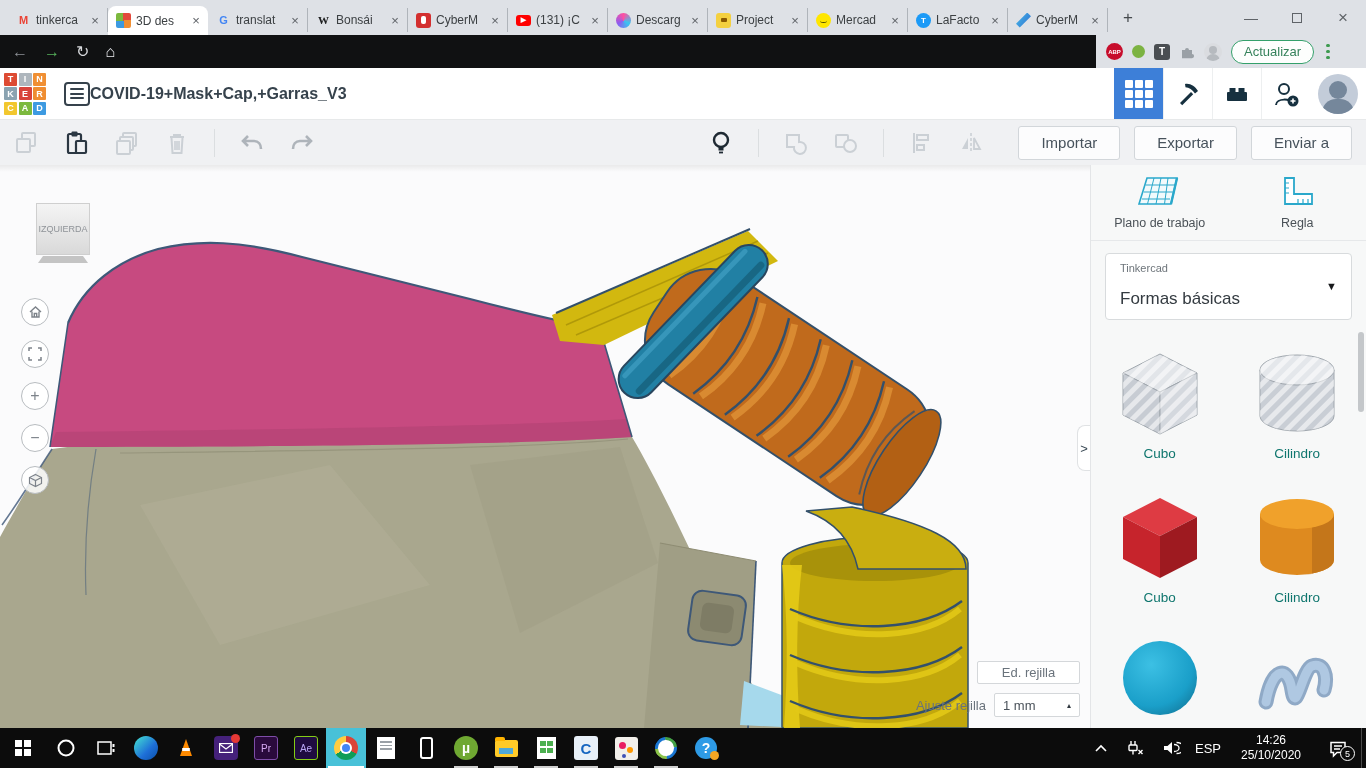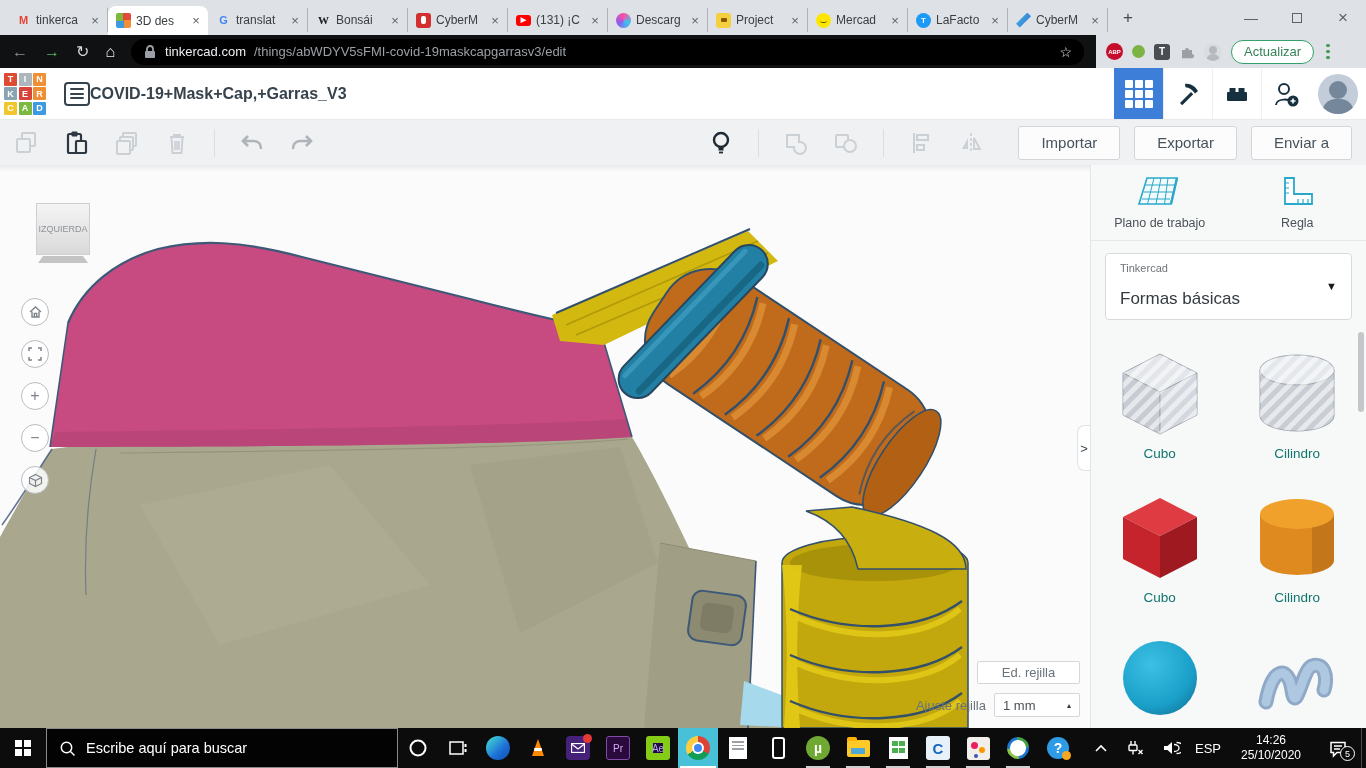--- a/index.html
+++ b/index.html
@@ -118,21 +118,21 @@
   .tb-search{width:352px;background:#030303;border:1px solid #8A8A8A;display:flex;align-items:center;gap:10px;padding:0 12px;color:#fff;font-size:14.5px;}
   .tb-icon{width:40px;display:flex;align-items:center;justify-content:center;position:relative;flex:none;}
   .tb-icon.running::after{content:"";position:absolute;bottom:0;left:8px;right:8px;height:2.5px;background:#CFCFCF;}
   .tb-icon.chrome-active{background:#48C1D8;}
   .tb-icon.chrome-active::after{content:"";position:absolute;bottom:0;left:2px;right:2px;height:2.5px;background:#fff;}
   .edge-ic{width:24px;height:24px;border-radius:50%;background:linear-gradient(135deg,#45E6D2,#1E6FD8 60%,#0A50A8);}
   .mail-ic{width:24px;height:24px;border-radius:4px;background:#45217A;position:relative;display:flex;align-items:center;justify-content:center;}
   .mail-ic::after{content:"";position:absolute;right:-2px;top:-2px;width:9px;height:9px;border-radius:50%;background:#E53935;}
   .adobe-ic{width:24px;height:24px;border-radius:3px;display:flex;align-items:center;justify-content:center;font-size:10px;font-weight:normal;}
   .pr-ic{background:#2A0A3C;color:#D6A9F2;border:1px solid #7E4DA8;}
-  .ae-ic{background:#1F0B40;color:#B9A5F5;border:7px solid #84cc16;}
+  .ae-ic{background:#1F0B40;color:#B9A5F5;border:1px solid #84cc16;}
   .chrome-ic{width:24px;height:24px;border-radius:50%;background:conic-gradient(#DB4437 0 33%,#0F9D58 0 66%,#FFCD40 0 100%);position:relative;}
   .chrome-ic::before{content:"";position:absolute;left:6px;top:6px;width:12px;height:12px;border-radius:50%;background:#fff;}
   .chrome-ic::after{content:"";position:absolute;left:8px;top:8px;width:8px;height:8px;border-radius:50%;background:#4285F4;}
   .doc-ic{width:18px;height:22px;background:#fff;display:flex;flex-direction:column;gap:2px;padding:4px 3px 0;}
   .doc-ic i{height:1.5px;background:#9AA0A6;}
   .phone-ic{width:13px;height:22px;border:2px solid #fff;border-radius:3px;}
   .ut-ic{width:24px;height:24px;border-radius:50%;background:#6FA832;color:#fff;font-weight:bold;font-size:14px;display:flex;align-items:center;justify-content:center;}
   .folder-ic{width:23px;height:17px;background:#FFCA28;border-radius:2px;position:relative;}
   .folder-ic::before{content:"";position:absolute;left:0;top:-3px;width:10px;height:4px;background:#FFB300;border-radius:2px 2px 0 0;}
   .folder-ic::after{content:"";position:absolute;left:4px;top:8px;width:14px;height:6px;background:#4FA8D8;}
@@ -221,29 +221,20 @@
     <div class="winbtn" style="font-size:17px;">×</div>
   </div>
 </div>
 
 <div class="navbar">
   <div class="nav-dark">
     <span class="navglyph g-back">←</span>
     <span class="navglyph g-fwd">→</span>
     <span class="navglyph g-reload">↻</span>
     <span class="navglyph g-home">⌂</span>
-    <div class="url-pill">
-      <svg width="14" height="15">
-          <rect x="2" y="7" width="10" height="7" rx="1" fill="#9AA0A6"></rect>
-          <path d="M4,7 V5 a3,3 0 0 1 6,0 V7" stroke="#9AA0A6" stroke-width="1.8" fill="none"></path>
-        </svg>
-      <span class="url-host">tinkercad.com</span>
-      <span class="url-path">/things/abWDYV5sFMI-covid-19maskcapgarrasv3/edit</span>
-      <span class="url-star">☆</span>
-    </div>
   </div>
   <div class="nav-light">
     <span class="ext-abp">ABP</span>
     <span class="ext-dot"></span>
     <span class="ext-t">T</span>
     <svg width="16" height="16">
         <path d="M3,6 h3 a2,2 0 1 1 4,0 h3 v4 a2,2 0 1 1 0,4.2 v0 h-10 z" fill="#9AA0A6"></path>
       </svg>
     <span class="ext-avatar"></span>
     <span class="update-btn">Actualizar</span>
@@ -591,27 +582,20 @@
 
 <div class="taskbar">
   <div class="tb-start">
     <span class="winlogo">
         <i></i>
         <i></i>
         <i></i>
         <i></i>
       </span>
   </div>
-  <div class="tb-search">
-    <svg width="17" height="17">
-        <circle cx="7.5" cy="7.5" r="5.2" stroke="#fff" stroke-width="1.5" fill="none"></circle>
-        <line x1="11.5" y1="11.5" x2="15.5" y2="15.5" stroke="#fff" stroke-width="1.5"></line>
-      </svg>
-    <span>Escribe aquí para buscar</span>
-  </div>
   <div class="tb-icon">
     <svg width="20" height="20">
         <circle cx="10" cy="10" r="7.5" stroke="#fff" stroke-width="2" fill="none"></circle>
       </svg>
   </div>
   <div class="tb-icon">
     <svg width="20" height="20">
         <rect x="2" y="4" width="13" height="12" stroke="#fff" stroke-width="1.5" fill="none"></rect>
         <rect x="16.5" y="6" width="2" height="3" fill="#fff"></rect>
         <rect x="16.5" y="11" width="2" height="3" fill="#fff"></rect>

